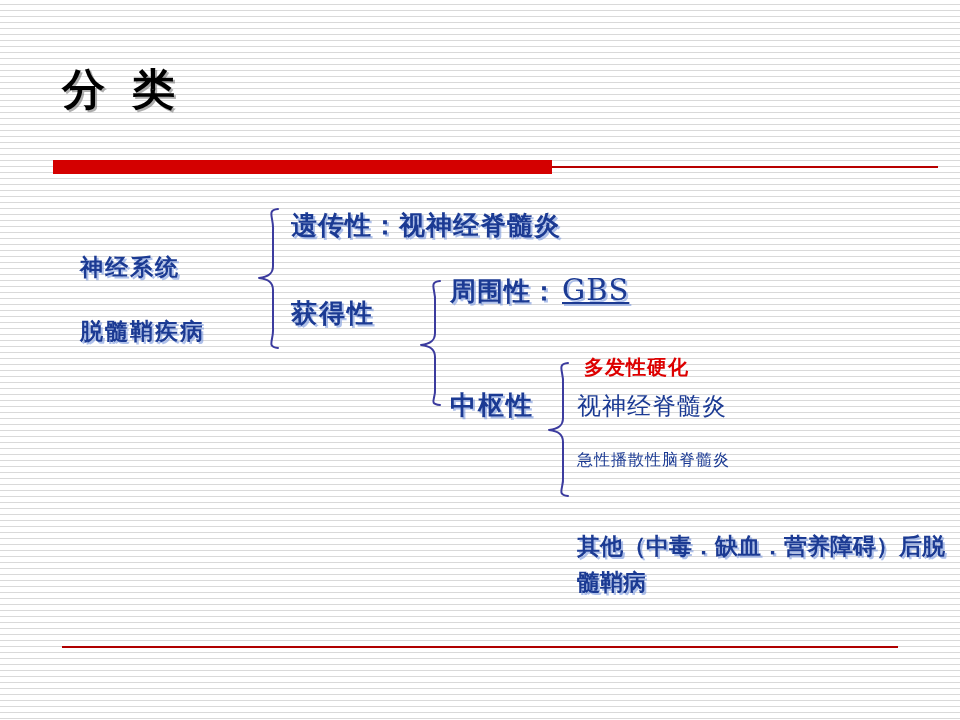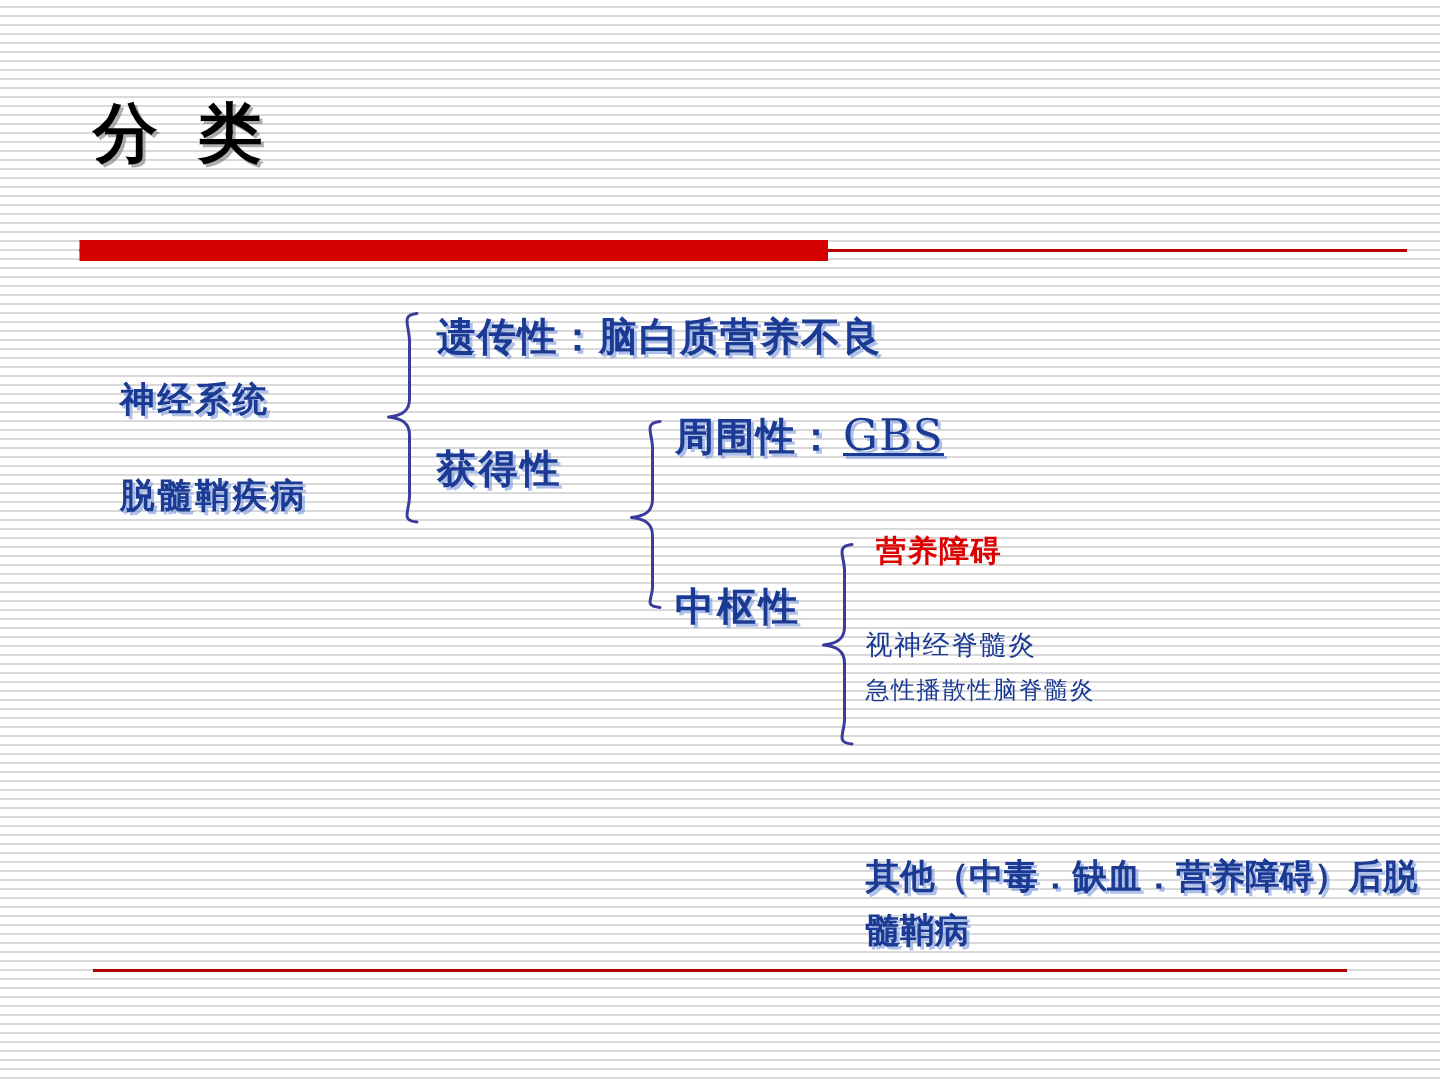--- a/index.html
+++ b/index.html
@@ -114,31 +114,30 @@
   #hereditary { left: 291px; top: 212px; font-size: 26px; letter-spacing: 1px; }
 
   #acquired   { left: 291px; top: 300px; font-size: 26px; letter-spacing: 2px; }
 
   #peripheral { left: 450px; top: 275px; font-size: 26px; letter-spacing: 1px; }
   #peripheral .gbs { font-size: 29px; letter-spacing: 1px; padding-left: 4px; text-decoration: underline; }
 
   #central    { left: 450px; top: 392px; font-size: 26px; letter-spacing: 2px; }
 
   #cns-1 { left: 584px; top: 357px; font-size: 20px; letter-spacing: 1px; }
-  #cns-2 { left: 577px; top: 422px; font-size: 18px; letter-spacing: 1px; }
+  #cns-2 { left: 577px; top: 394px; font-size: 24px; letter-spacing: 1px; }
   #cns-3 { left: 577px; top: 452px; font-size: 16px; letter-spacing: 1px; }
 
   #other {
     left: 577px; top: 529px;
     font-size: 23px;
     letter-spacing: 0px;
     line-height: 1.55;
     white-space: normal;
     width: 370px;
-    margin-top: 39px;
   }
 
   
   #braces {
     position: absolute;
     left: 0; top: 0;
     width: 960px; height: 720px;
     pointer-events: none;
   }
   #braces path {
@@ -156,29 +155,29 @@
 
   <div id="title" class="node">分  类</div>
 
   <div id="rule-thin"></div>
   <div id="rule-thick"></div>
 
   <div id="root-line1" class="node cjk-bold">神经系统</div>
 
   <div id="root-line2" class="node cjk-bold">脱髓鞘疾病</div>
 
-  <div id="hereditary" class="node cjk-bold">遗传性：脑白质营养不良</div>
+  <div id="hereditary" class="node cjk-bold">遗传性：视神经脊髓炎</div>
 
   <div id="acquired" class="node cjk-bold">获得性</div>
 
   <div id="peripheral" class="node cjk-bold"><span>周围性：</span><span class="gbs latin-serif">GBS</span></div>
 
   <div id="central" class="node cjk-bold">中枢性</div>
 
-  <div id="cns-1" class="node cjk-kai-red">营养障碍</div>
+  <div id="cns-1" class="node cjk-kai-red">多发性硬化</div>
 
   <div id="cns-2" class="node cjk-kai">视神经脊髓炎</div>
 
   <div id="cns-3" class="node cjk-kai">急性播散性脑脊髓炎</div>
 
   <div id="other" class="node cjk-bold">其他（中毒．缺血．营养障碍）后脱髓鞘病</div>
 
   <div id="rule-bottom"></div>
 
   <svg id="braces" viewBox="0 0 960 720">

